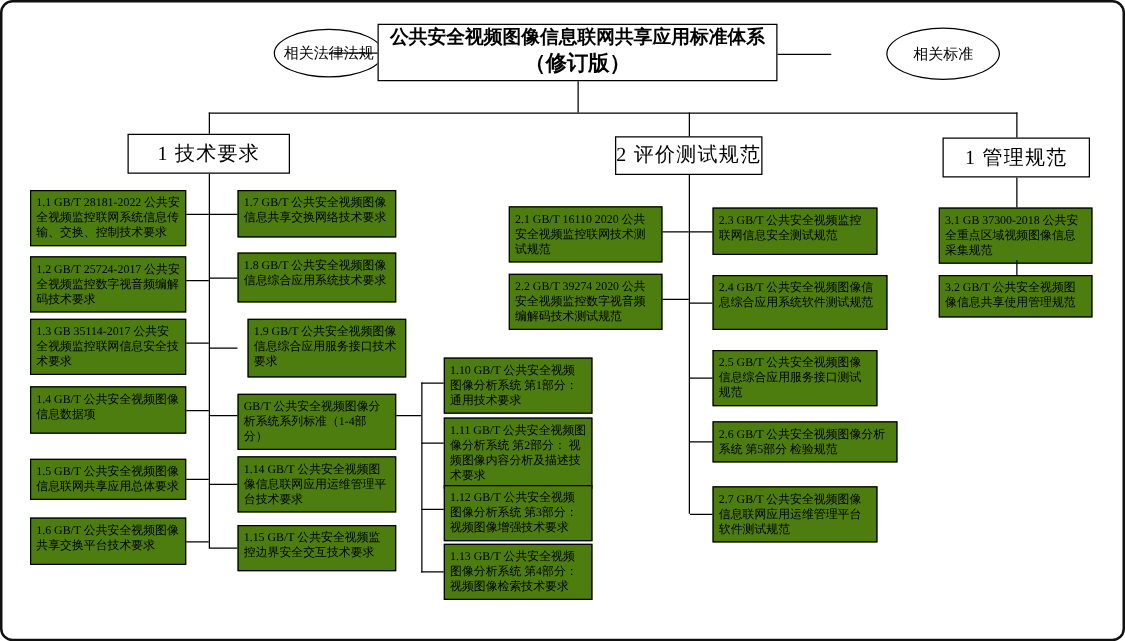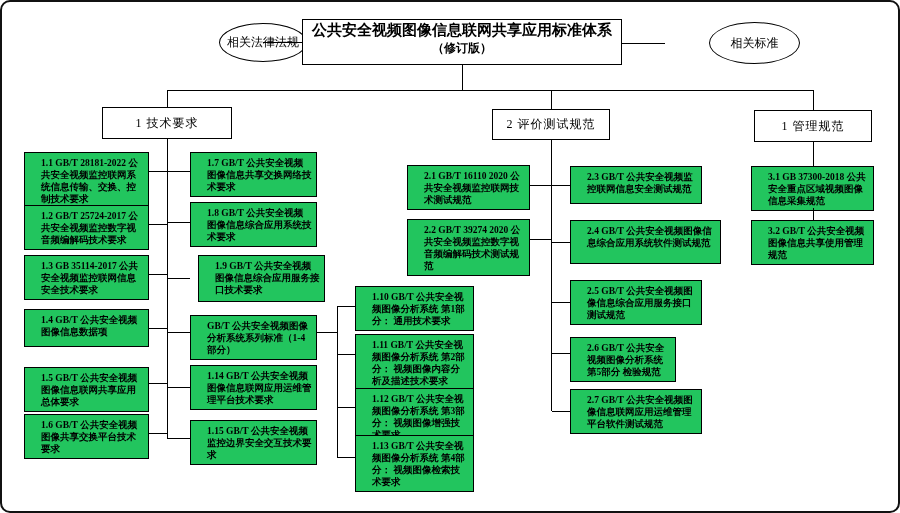--- a/index.html
+++ b/index.html
@@ -2,43 +2,43 @@
 <html><head>
 <meta charset="utf-8">
 <style>
   html,body{margin:0;padding:0;background:#fff;}
   .page{
     position:relative;width:900px;height:513px;background:#fff;
     font-family:"Liberation Serif","DejaVu Serif",serif;color:#000;
     border:2px solid #111;border-radius:10px;box-sizing:border-box;overflow:hidden;
   }
   .node{
-    position:absolute;border:1px solid #000;background:#22c55e;
-    font-size:9.5px;line-height:12px;padding:4px 4px 3px 16px;box-sizing:border-box;
-    text-align:left;word-break:break-all;font-weight:bold;
+    position:absolute;border:1px solid #000;background:#4d7c0f;
+    font-size:9.5px;line-height:12px;padding:4px 4px 3px 4px;box-sizing:border-box;
+    text-align:left;word-break:break-all;
   }
   .hdr{
     position:absolute;border:1px solid #000;background:#fff;
-    font-size:12px;letter-spacing:1px;display:flex;align-items:center;justify-content:center;
+    font-size:16px;letter-spacing:1px;display:flex;align-items:center;justify-content:center;
     box-sizing:border-box;
   }
   .ellipse{
     position:absolute;border:1px solid #000;border-radius:50%;background:#fff;
     display:flex;align-items:center;justify-content:center;font-size:12px;box-sizing:border-box;
     white-space:nowrap;
     margin-left:44px;
   }
   .title-box{
     position:absolute;left:300px;top:17px;width:320px;height:46px;
     border:1px solid #000;background:#fff;box-sizing:border-box;
     display:flex;flex-direction:column;align-items:center;justify-content:flex-start;
     font-family:"Liberation Sans","DejaVu Sans",sans-serif;font-weight:bold;
     font-size:15px;line-height:1.35;
   }
-  .title-sub{font-size:12px;}
+  .title-sub{font-size:17px;}
   .ln{position:absolute;background:#000;}
 </style>
 </head>
 <body>
 
 <div class="page">
 
   <div class="ellipse" style="left:173px;top:21px;width:88px;height:39px">相关法律法规</div>
 
   <div class="title-box">
@@ -68,23 +68,23 @@
 
   <div class="node" style="left:353px;top:284px;width:119px;min-height:41px">1.10 GB/T 公共安全视频图像分析系统 第1部分： 通用技术要求</div>
   <div class="node" style="left:353px;top:332px;width:119px;min-height:41px">1.11 GB/T 公共安全视频图像分析系统 第2部分： 视频图像内容分析及描述技术要求</div>
   <div class="node" style="left:353px;top:386px;width:119px;min-height:39px">1.12 GB/T 公共安全视频图像分析系统 第3部分： 视频图像增强技术要求</div>
   <div class="node" style="left:353px;top:433px;width:119px;min-height:45px">1.13 GB/T 公共安全视频图像分析系统 第4部分： 视频图像检索技术要求</div>
 
   <div class="node" style="left:405px;top:163px;width:123px;min-height:41px">2.1 GB/T 16110 2020 公共安全视频监控联网技术测试规范</div>
   <div class="node" style="left:405px;top:217px;width:123px;min-height:41px">2.2 GB/T 39274 2020 公共安全视频监控数字视音频编解码技术测试规范</div>
 
   <div class="node" style="left:568px;top:164px;width:132px;min-height:38px">2.3 GB/T 公共安全视频监控联网信息安全测试规范</div>
-  <div class="node" style="left:568px;top:218px;width:151px;min-height:44px">2.4 GB/T 公共安全视频图像信息综合应用系统软件测试规范</div>
+  <div class="node" style="left:568px;top:218px;width:140px;min-height:44px">2.4 GB/T 公共安全视频图像信息综合应用系统软件测试规范</div>
   <div class="node" style="left:568px;top:278px;width:132px;min-height:44px">2.5 GB/T 公共安全视频图像信息综合应用服务接口测试规范</div>
-  <div class="node" style="left:568px;top:335px;width:106px;min-height:33px">2.6 GB/T 公共安全视频图像分析系统 第5部分 检验规范</div>
+  <div class="node" style="left:568px;top:335px;width:148px;min-height:33px">2.6 GB/T 公共安全视频图像分析系统 第5部分 检验规范</div>
   <div class="node" style="left:568px;top:387px;width:132px;min-height:44px">2.7 GB/T 公共安全视频图像信息联网应用运维管理平台软件测试规范</div>
 
   <div class="node" style="left:749px;top:164px;width:123px;min-height:42px">3.1 GB 37300-2018 公共安全重点区域视频图像信息采集规范</div>
   <div class="node" style="left:749px;top:218px;width:123px;min-height:34px">3.2 GB/T 公共安全视频图像信息共享使用管理规范</div>
 
   <div class="ln" style="left:261px;top:40px;width:39px;height:1px"></div>
   <div class="ln" style="left:620px;top:41px;width:43px;height:1px"></div>
   <div class="ln" style="left:460px;top:63px;width:1px;height:25px"></div>
   <div class="ln" style="left:165px;top:88px;width:647px;height:1px"></div>
   <div class="ln" style="left:165px;top:88px;width:1px;height:17px"></div>

